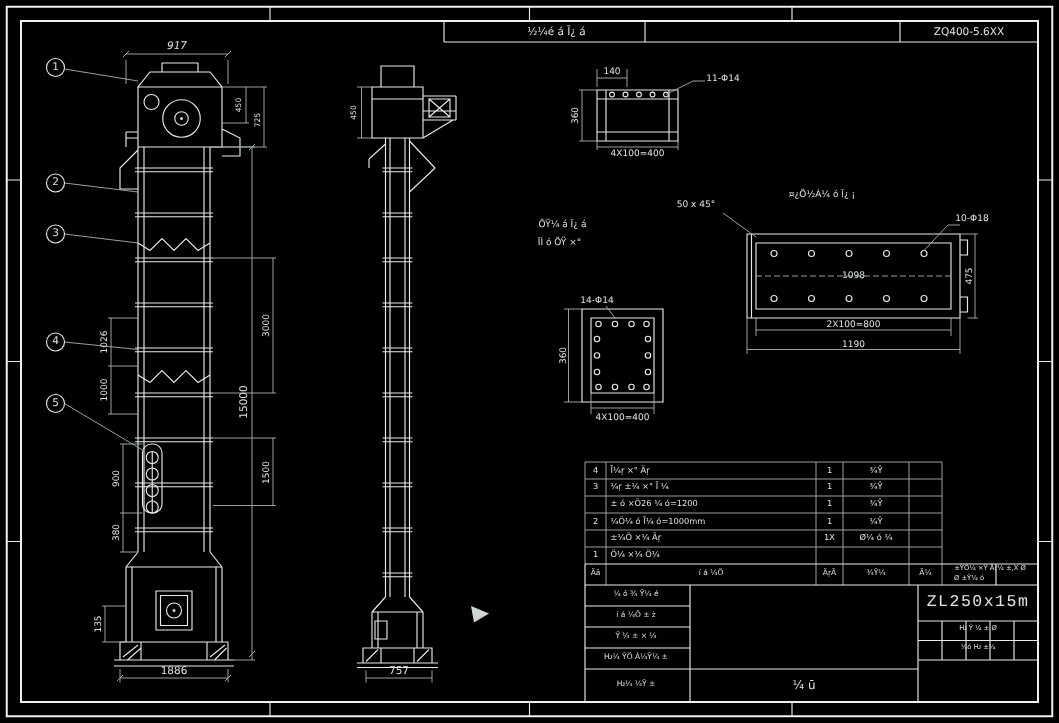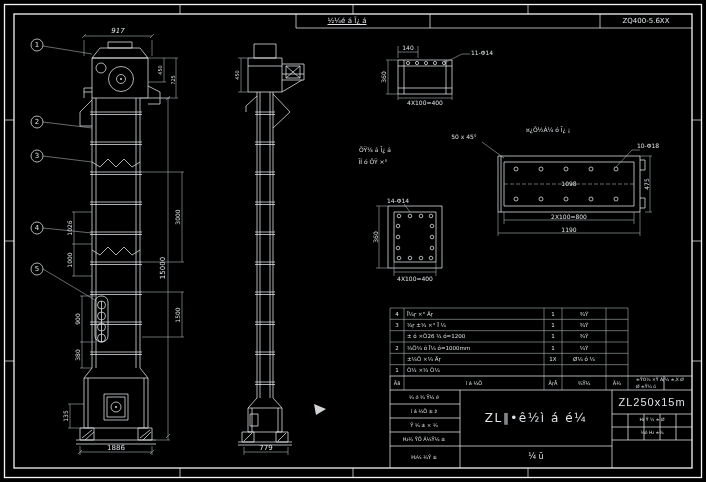--- a/index.html
+++ b/index.html
@@ -15,21 +15,21 @@
         font-size:7px;white-space:nowrap;color:#dfe3e6;}
   .ann{position:absolute;white-space:nowrap;color:#dde2e5;line-height:1;}
   .bom-cell{position:absolute;font-size:5.5px;color:#dde2e5;display:flex;align-items:center;
             white-space:nowrap;overflow:hidden;}
   .bom-center{justify-content:center;}
   .bom-left{justify-content:flex-start;padding-left:3px;box-sizing:border-box;}
   #main-title{position:absolute;left:460px;top:392px;width:152px;height:52px;display:flex;
               align-items:center;justify-content:center;font-size:12px;letter-spacing:1.5px;}
   #drawing-no{position:absolute;left:612px;top:390px;width:80px;height:24px;display:flex;
               align-items:center;justify-content:center;font-size:11px;letter-spacing:1px;
-              font-family:Liberation Sans, sans-serif;}
+              font-family:Liberation Mono, monospace;}
 </style>
 </head>
 <body>
 
 <div id="stage">
 
   <svg width="706" height="482" viewBox="0 0 706 482">
 
     <g>
       <rect class="s2" x="4.5" y="4.5" width="697" height="473"></rect>
@@ -124,45 +124,44 @@
 
     <g>
       <path class="sd" d="M390,308H628 M390,319.33H628 M390,330.67H628 M390,342H628 M390,353.33H628 M390,364.67H628 M390,308V376 M404,308V390 M544,308V390 M562,308V390 M606,308V390 M628,308V390"></path>
     </g>
 
     <g>
       <path class="s" d="M390,376V468 M390,376H692 M390,390H692 M390,404H460 M390,418H460 M390,432H460 M390,446H612 M460,390V468 M612,390V468 M612,414H692 M612,427H692 M612,440H692 M628,414V440 M644,414V440 M660,414V440 M676,414V440 M664,376V390"></path>
     </g>
   </svg>
 
-  <div class="cell" style="left:280px;top:14px;width:134px;height:14px;text-decoration:underline;">½¼é á Ī¿ á</div>
+  <div class="cell" style="left:304px;top:14px;width:134px;height:14px;">½¼é á Ī¿ á</div>
   <div class="cell" style="left:600px;top:14px;width:92px;height:14px;">ZQ400-5.6XX</div>
 
-  <div id="main-title">ZL∥•ê½ì á é¼</div>
   <div id="drawing-no">ZL250x15m</div>
 
   <div id="ann-layer">
       <span class="ann" style="left: 118px; top: 31px; font-size: 7px; transform: translate(-50%, -50%) rotate(0deg); font-style: italic;">917</span>
       <span class="ann" style="left: 163px; top: 268px; font-size: 7px; transform: translate(-50%, -50%) rotate(-90deg);">15000</span>
       <span class="ann" style="left: 178px; top: 217px; font-size: 6px; transform: translate(-50%, -50%) rotate(-90deg);">3000</span>
       <span class="ann" style="left: 178px; top: 315px; font-size: 6px; transform: translate(-50%, -50%) rotate(-90deg);">1500</span>
       <span class="ann" style="left: 70px; top: 228px; font-size: 6px; transform: translate(-50%, -50%) rotate(-90deg);">1026</span>
       <span class="ann" style="left: 70px; top: 260px; font-size: 6px; transform: translate(-50%, -50%) rotate(-90deg);">1000</span>
       <span class="ann" style="left: 78px; top: 319px; font-size: 6px; transform: translate(-50%, -50%) rotate(-90deg);">900</span>
       <span class="ann" style="left: 78px; top: 355px; font-size: 6px; transform: translate(-50%, -50%) rotate(-90deg);">380</span>
       <span class="ann" style="left: 66px; top: 416px; font-size: 6px; transform: translate(-50%, -50%) rotate(-90deg);">135</span>
       <span class="ann" style="left: 116px; top: 448px; font-size: 7px; transform: translate(-50%, -50%) rotate(0deg);">1886</span>
       <span class="ann" style="left: 160px; top: 70px; font-size: 5px; transform: translate(-50%, -50%) rotate(-90deg);">450</span>
       <span class="ann" style="left: 173px; top: 80px; font-size: 5px; transform: translate(-50%, -50%) rotate(-90deg);">725</span>
       <span class="ann" style="left: 37px; top: 45px; font-size: 7px; transform: translate(-50%, -50%) rotate(0deg);">1</span>
       <span class="ann" style="left: 37px; top: 122px; font-size: 7px; transform: translate(-50%, -50%) rotate(0deg);">2</span>
       <span class="ann" style="left: 37px; top: 156px; font-size: 7px; transform: translate(-50%, -50%) rotate(0deg);">3</span>
       <span class="ann" style="left: 37px; top: 228px; font-size: 7px; transform: translate(-50%, -50%) rotate(0deg);">4</span>
       <span class="ann" style="left: 37px; top: 269px; font-size: 7px; transform: translate(-50%, -50%) rotate(0deg);">5</span>
-      <span class="ann" style="left: 266px; top: 448px; font-size: 7px; transform: translate(-50%, -50%) rotate(0deg);">779</span>
+      <span class="ann" style="left: 266px; top: 448px; font-size: 7px; transform: translate(-50%, -50%) rotate(0deg);">757</span>
       <span class="ann" style="left: 237px; top: 75px; font-size: 5px; transform: translate(-50%, -50%) rotate(-90deg);">450</span>
       <span class="ann" style="left: 408px; top: 48px; font-size: 6px; transform: translate(-50%, -50%) rotate(0deg);">140</span>
       <span class="ann" style="left: 384px; top: 77px; font-size: 6px; transform: translate(-50%, -50%) rotate(-90deg);">360</span>
       <span class="ann" style="left: 482px; top: 53px; font-size: 6px; transform: translate(-50%, -50%) rotate(0deg);">11-Φ14</span>
       <span class="ann" style="left: 425px; top: 103px; font-size: 6px; transform: translate(-50%, -50%) rotate(0deg);">4X100=400</span>
       <span class="ann" style="left: 375px; top: 150px; font-size: 6px; transform: translate(-50%, -50%) rotate(0deg);">ÖŸ¼ á Ī¿ á</span>
       <span class="ann" style="left: 373px; top: 162px; font-size: 6px; transform: translate(-50%, -50%) rotate(0deg);">ĪÍ ó ÖŸ ×°</span>
       <span class="ann" style="left: 464px; top: 137px; font-size: 6px; transform: translate(-50%, -50%) rotate(0deg);">50 x 45°</span>
       <span class="ann" style="left: 548px; top: 130px; font-size: 6px; transform: translate(-50%, -50%) rotate(0deg);">¤¿Ö½Á¼ ó Ī¿ ¡</span>
       <span class="ann" style="left: 648px; top: 146px; font-size: 6px; transform: translate(-50%, -50%) rotate(0deg);">10-Φ18</span>

